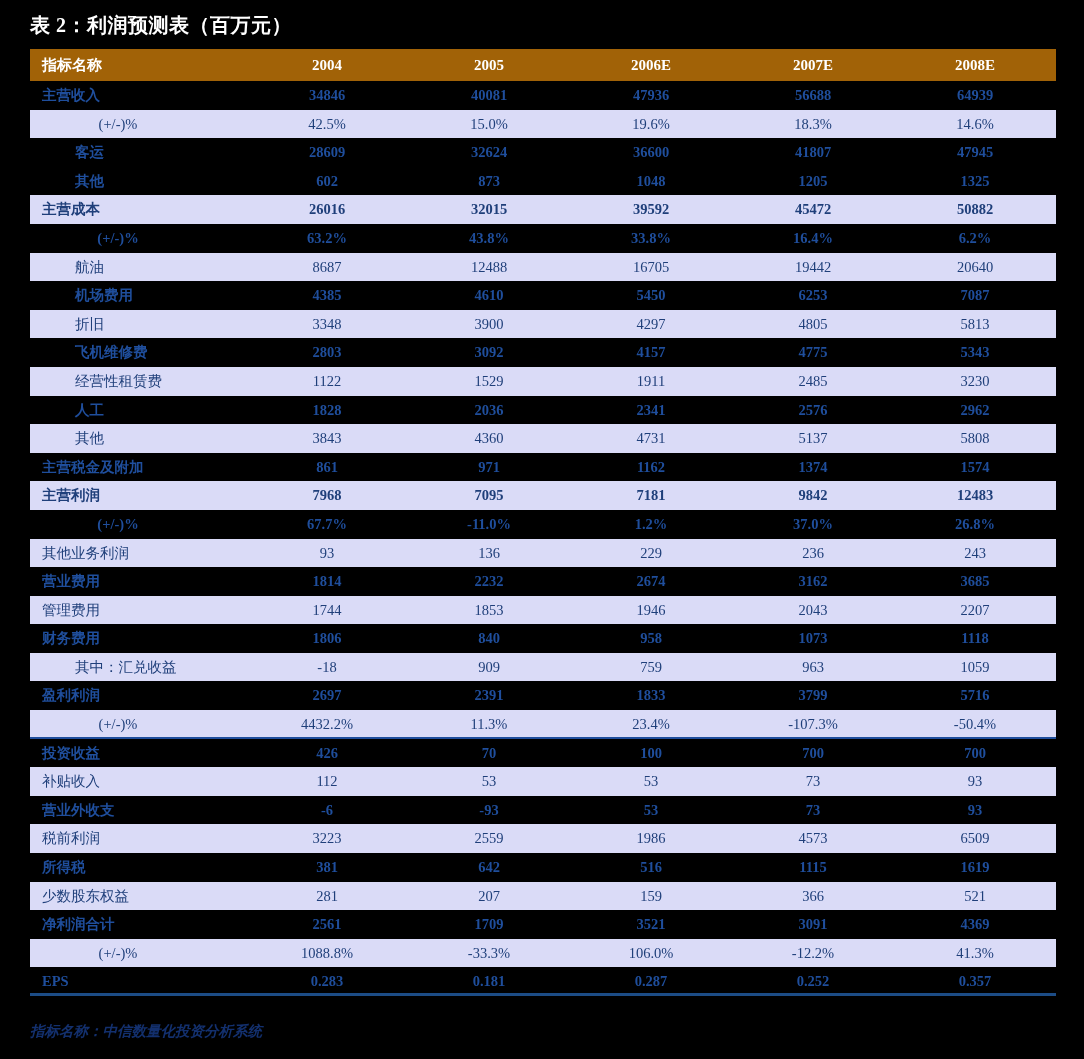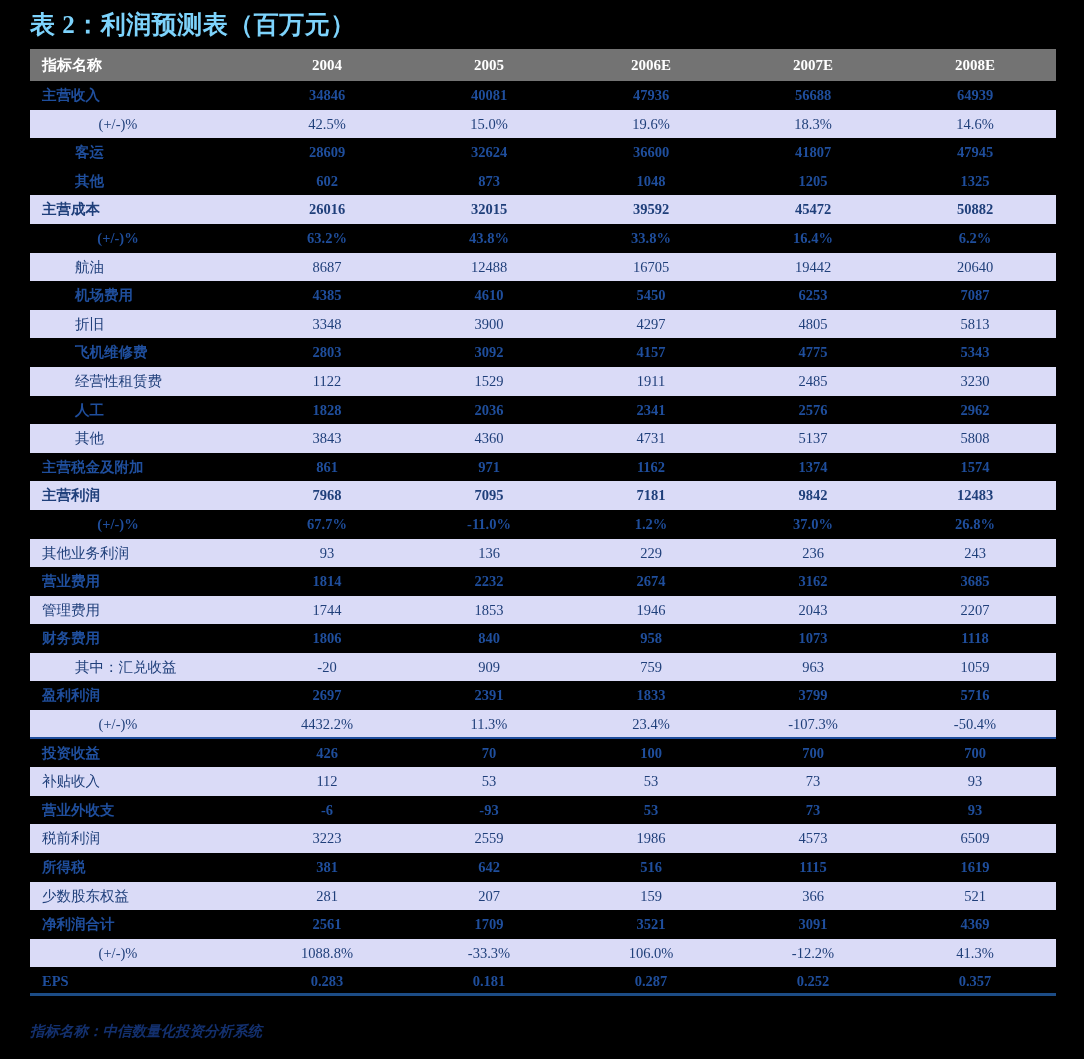--- a/index.html
+++ b/index.html
@@ -18,42 +18,42 @@
     width: 1084px;
     height: 1059px;
     background: #000000;
   }
 
   
   .table-title {
     position: absolute;
     left: 30px;
     top: 12px;
-    font-size: 25px;
+    font-size: 20px;
     font-weight: bold;
-    color: #7dd3fc;
+    color: #ffffff;
     letter-spacing: 0.5px;
     white-space: nowrap;
     line-height: 26px;
   }
 
   
   .fin-table {
     position: absolute;
     left: 30px;
     top: 49px;
     width: 1026px;
     border-collapse: collapse;
     table-layout: fixed;
   }
   .fin-table col.c-label { width: 216px; }
   .fin-table col.c-val   { width: 162px; }
 
   .fin-table thead th {
-    background: #737373;
+    background: #a16207;
     color: #ffffff;
     font-size: 15px;
     font-weight: bold;
     height: 32px;
     padding: 0;
     vertical-align: middle;
     border: none;
   }
   .fin-table thead th.h-label {
     text-align: left;
@@ -296,21 +296,21 @@
         <tr class="row-dark">
           <td class="cell-label lvl-0">财务费用</td>
           <td class="cell-val">1806</td>
           <td class="cell-val">840</td>
           <td class="cell-val">958</td>
           <td class="cell-val">1073</td>
           <td class="cell-val">1118</td>
         </tr>
         <tr class="row-light">
           <td class="cell-label lvl-2">其中：汇兑收益</td>
-          <td class="cell-val">-20</td>
+          <td class="cell-val">-18</td>
           <td class="cell-val">909</td>
           <td class="cell-val">759</td>
           <td class="cell-val">963</td>
           <td class="cell-val">1059</td>
         </tr>
         <tr class="row-dark">
           <td class="cell-label lvl-0">盈利利润</td>
           <td class="cell-val">2697</td>
           <td class="cell-val">2391</td>
           <td class="cell-val">1833</td>

